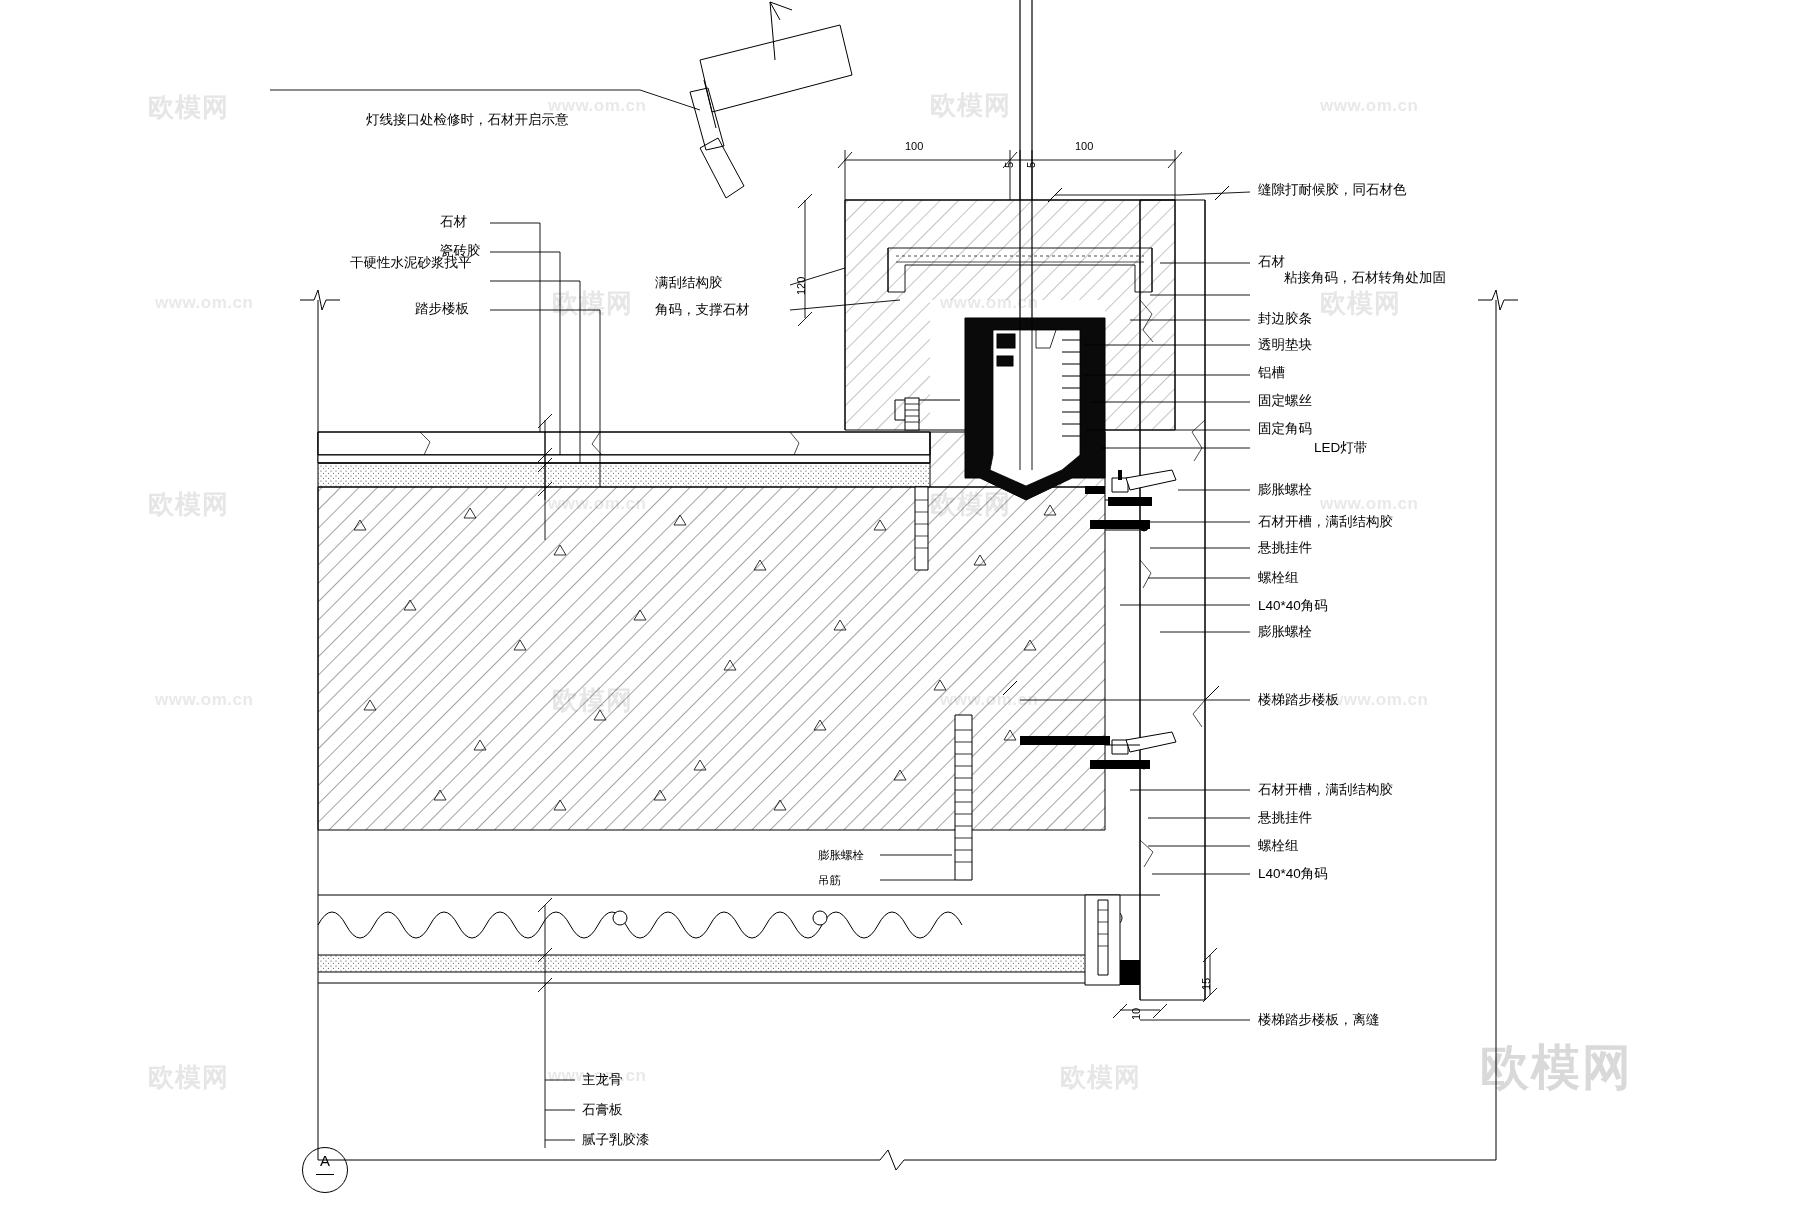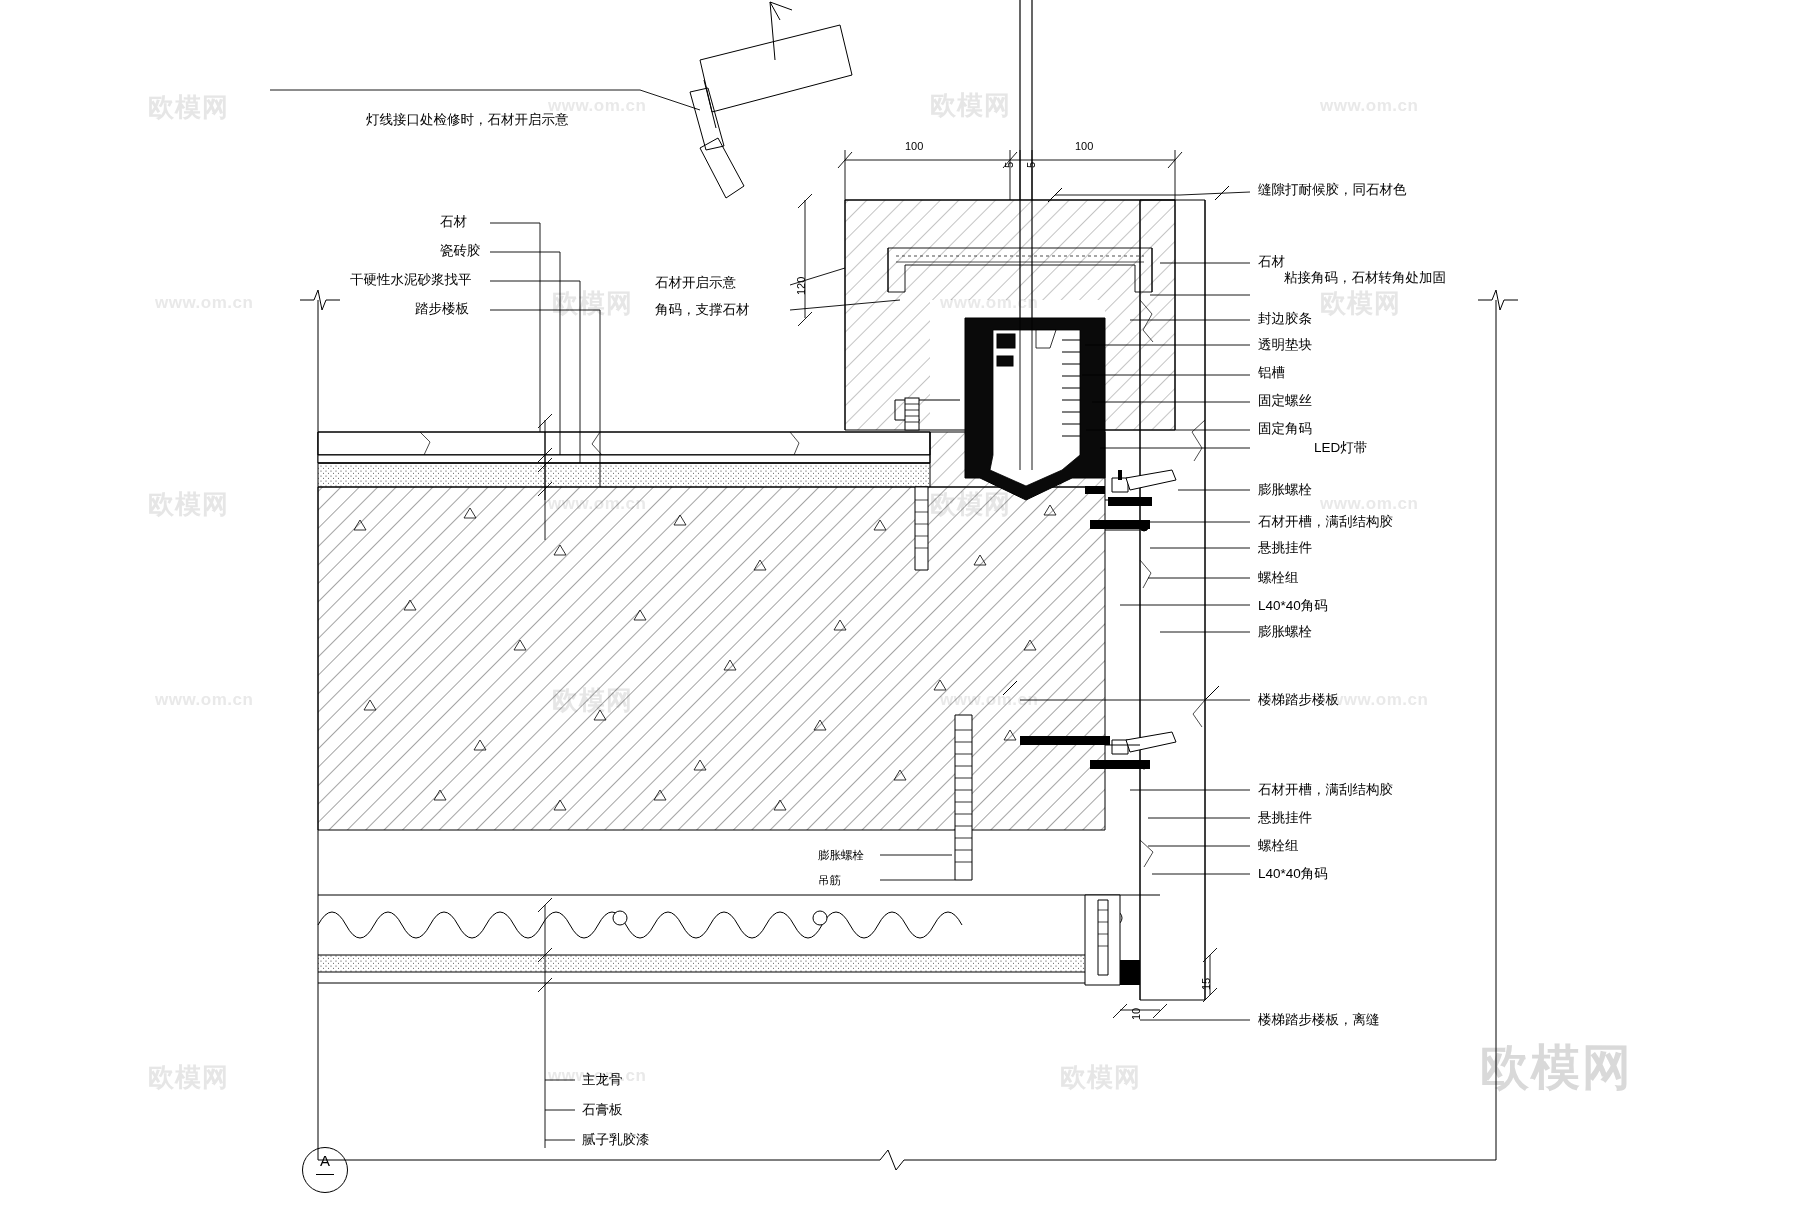--- a/index.html
+++ b/index.html
@@ -377,26 +377,26 @@
 
   <div class="lbl dim abs" style="left:905px;top:140px;">100</div>
   <div class="lbl dim abs" style="left:1075px;top:140px;">100</div>
   <div class="lbl dim abs" style="left:1003px;top:168px;transform:rotate(-90deg);transform-origin:left top;">5</div>
   <div class="lbl dim abs" style="left:1025px;top:168px;transform:rotate(-90deg);transform-origin:left top;">5</div>
   <div class="lbl dim abs" style="left:795px;top:295px;transform:rotate(-90deg);transform-origin:left top;">120</div>
   <div class="lbl dim abs" style="left:1200px;top:990px;transform:rotate(-90deg);transform-origin:left top;">15</div>
   <div class="lbl dim abs" style="left:1130px;top:1020px;transform:rotate(-90deg);transform-origin:left top;">10</div>
 
   <div class="lbl abs" style="left:366px;top:80px;margin-top:32px;">灯线接口处检修时，石材开启示意</div>
-  <div class="lbl abs" style="left:655px;top:275px;">石材开启示意</div>
+  <div class="lbl abs" style="left:655px;top:275px;">满刮结构胶</div>
   <div class="lbl abs" style="left:655px;top:302px;">角码，支撑石材</div>
 
   <div class="lbl abs" style="left:465px;top:214px;text-align:right;width:25px;transform:translateX(-25px);">石材</div>
   <div class="lbl abs" style="left:440px;top:243px;">瓷砖胶</div>
-  <div class="lbl abs" style="left:350px;top:272px;">干硬性水泥砂浆找平</div>
+  <div class="lbl abs" style="left:350px;top:255px;">干硬性水泥砂浆找平</div>
   <div class="lbl abs" style="left:415px;top:301px;text-align:center;">踏步楼板</div>
 
   <div class="lbl abs" style="left:1258px;top:182px;">缝隙打耐候胶，同石材色</div>
   <div class="lbl abs" style="left:1258px;top:254px;">石材</div>
   <div class="lbl abs" style="left:1258px;top:270px;margin-left:26px;">粘接角码，石材转角处加固</div>
   <div class="lbl abs" style="left:1258px;top:311px;text-align:center;">封边胶条</div>
   <div class="lbl abs" style="left:1258px;top:337px;">透明垫块</div>
   <div class="lbl abs" style="left:1258px;top:365px;">铝槽</div>
   <div class="lbl abs" style="left:1258px;top:393px;">固定螺丝</div>
   <div class="lbl abs" style="left:1258px;top:421px;">固定角码</div>

